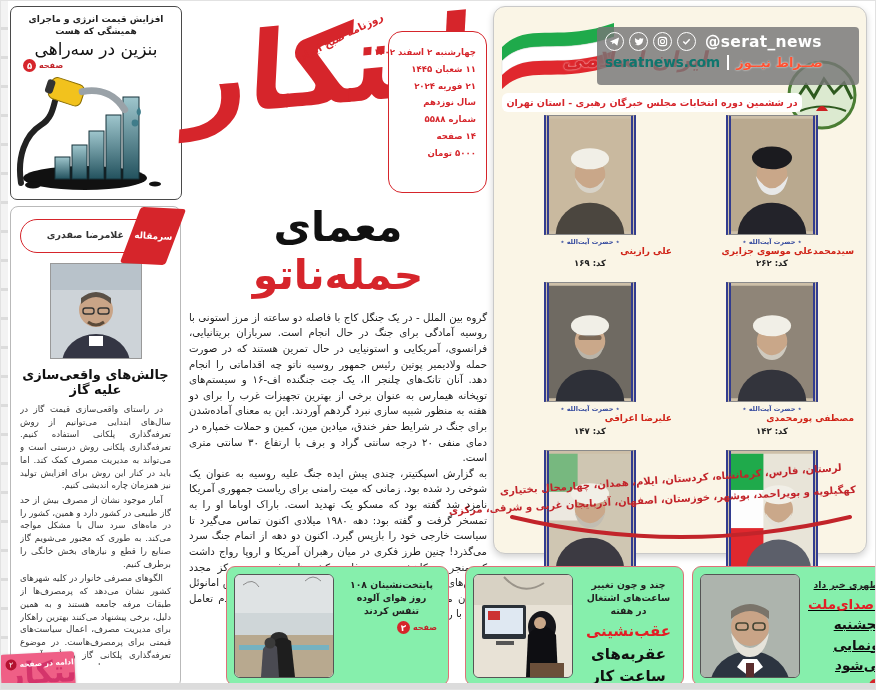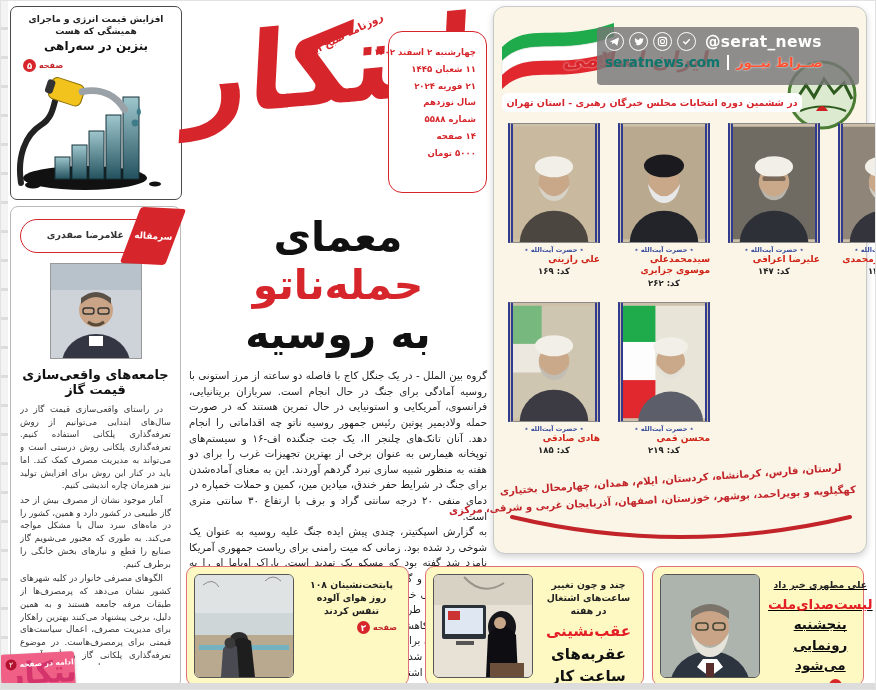--- a/index.html
+++ b/index.html
@@ -9,21 +9,21 @@
   .rtl{direction:rtl;}
   .red{color:#d6252b;}
 
   
   .edge-left{position:absolute;left:0;top:0;width:7px;height:690px;background:repeating-linear-gradient(180deg,#f3f3f3 0 26px,#dcdcdc 26px 29px);}
   .bottom-strip{position:absolute;left:0;bottom:0;width:876px;height:6px;background:#dcdcdc;}
 
   
   .tl-box{position:absolute;left:9px;top:5px;width:172px;height:194px;border:1.4px solid #4a4a4a;border-radius:7px;background:#fff;padding:6px 6px 0;}
   .tl-kicker{font-size:9px;font-weight:bold;color:#222;text-align:center;line-height:1.35;}
-  .tl-head{font-size:12px;font-weight:700;color:#111;text-align:center;margin-top:2px;letter-spacing:-.3px;}
+  .tl-head{font-size:17px;font-weight:400;color:#111;text-align:center;margin-top:2px;letter-spacing:-.3px;}
   .tl-badge{position:absolute;left:12px;top:52px;}
   .pbadge{display:inline-flex;align-items:center;gap:3px;direction:rtl;}
   .pbadge .w{font-size:8px;font-weight:bold;color:#c2242a;}
   .pbadge .num{width:13px;height:13px;border-radius:50%;background:#d6252b;color:#fff;font-size:8.5px;font-weight:bold;display:inline-flex;align-items:center;justify-content:center;}
   .tl-illu{position:absolute;left:4px;bottom:2px;}
 
   
   .masthead{position:absolute;left:183px;top:0;width:308px;height:198px;}
   .mh-title{position:absolute;left:2px;top:8px;width:250px;font-size:108px;font-weight:900;color:#d6252b;transform:rotate(-5deg) skewX(-8deg);letter-spacing:-6px;line-height:1.1;text-align:center;}
   .mh-sub{position:absolute;left:108px;top:30px;font-size:10.5px;font-weight:bold;color:#d6252b;transform:rotate(-27deg);white-space:nowrap;}
@@ -42,57 +42,57 @@
   .wm{position:absolute;left:103px;top:20px;width:262px;height:58px;background:rgba(118,118,118,.82);border-radius:4px;padding:5px 8px;color:#fff;z-index:9;}
   .wm-row1{display:flex;align-items:center;gap:5px;justify-content:flex-start;}
   .wm-ic{width:19px;height:19px;border:1.6px solid #fff;border-radius:50%;display:inline-flex;align-items:center;justify-content:center;}
   .wm-handle{font-size:15.5px;font-weight:bold;letter-spacing:.3px;margin-left:4px;}
   .wm-row2{display:flex;align-items:center;gap:7px;margin-top:3px;}
   .wm-site{font-size:13.5px;font-weight:bold;color:#0f766e;}
   .wm-bar{width:2px;height:15px;background:#fff;}
   .wm-brand{font-size:13px;font-weight:900;color:#ff5233;text-shadow:0 0 2px #fff;}
 
   
-  .cands{position:absolute;left:14px;top:116px;width:346px;display:grid;grid-template-columns:repeat(4,1fr);gap:14px 18px;direction:ltr;}
+  .cands{position:absolute;left:14px;top:108px;width:346px;display:grid;grid-template-columns:repeat(2,1fr);gap:14px 18px;direction:ltr;}
   .cand{text-align:center;}
   .frame{width:92px;height:120px;margin:0 auto;border:1px solid #8a8a8a;border-left:5px double #323c8f;border-right:5px double #323c8f;background:#cdbfa8;overflow:hidden;}
   .cap-t{font-size:6.5px;color:#3a4fa0;font-weight:bold;margin-top:3px;}
   .cap-orn{color:#3a4fa0;font-size:7px;}
   .cap-name{font-size:9px;font-weight:900;color:#d02418;line-height:1.25;direction:rtl;text-align:right;}
   .cap-code{font-size:8.5px;font-weight:900;color:#222;margin-top:1px;direction:rtl;}
 
   
   .prov{position:absolute;left:10px;top:462px;width:354px;height:80px;}
   .prov .l1{position:absolute;left:18px;top:4px;width:320px;text-align:center;font-size:10px;font-weight:900;color:#c2242a;transform:rotate(-4deg);direction:rtl;white-space:nowrap;}
   .prov .l2{position:absolute;left:2px;top:24px;width:350px;text-align:center;font-size:10px;font-weight:900;color:#c2242a;transform:rotate(-3deg);direction:rtl;white-space:nowrap;}
 
   
   .main-story{position:absolute;left:188px;top:200px;width:298px;}
   .ms-kicker{font-size:12px;font-weight:bold;color:#111;text-align:center;direction:rtl;}
-  .ms-head{font-size:41px;font-weight:900;color:#111;text-align:center;direction:rtl;line-height:1.18;letter-spacing:-1px;margin-top:12px;}
+  .ms-head{font-size:41px;font-weight:900;color:#111;text-align:center;direction:rtl;line-height:1.18;letter-spacing:-1px;margin-top:2px;}
   .ms-body{margin-top:10px;font-size:10.2px;line-height:1.53;color:#1d1d1d;text-align:justify;direction:rtl;}
   .ms-body p{margin:0;}
 
   
   .edit{position:absolute;left:9px;top:205px;width:171px;height:482px;border:1px solid #b9b9b9;border-radius:8px;background:#fff;padding:8px 9px 0;}
   .ed-cap{position:relative;height:34px;border:1.2px solid #d6252b;border-radius:17px;margin-top:4px;}
   .ed-author{position:absolute;right:46px;top:9px;font-size:9.5px;font-weight:bold;color:#333;direction:rtl;white-space:nowrap;}
   .ed-ribbon{position:absolute;right:-6px;top:-12px;width:46px;height:56px;background:#d6252b;transform:skewX(-18deg) rotate(3deg);border-radius:3px;display:flex;align-items:center;justify-content:center;}
   .ed-ribbon span{font-size:9px;font-weight:bold;color:#fff;transform:skewX(18deg);}
   .ed-photo{width:92px;height:96px;margin:10px auto 0;border:1px solid #999;overflow:hidden;background:#cfd4d8;}
   .ed-head{font-size:13px;font-weight:900;color:#111;text-align:center;direction:rtl;margin-top:8px;}
   .ed-body{margin-top:6px;height:262px;overflow:hidden;font-size:8.6px;line-height:1.48;color:#333;text-align:justify;direction:rtl;}
   .ed-body p{margin:0 0 2px;text-indent:8px;}
   .stamp{position:absolute;left:-10px;bottom:-6px;width:74px;height:40px;background:#ef5f86;transform:rotate(-3deg);overflow:hidden;border-radius:3px;box-shadow:0 1px 3px rgba(0,0,0,.25);}
   .stamp .big{position:absolute;right:-12px;top:2px;font-size:30px;font-weight:900;color:#c2185b;opacity:.6;}
   .stamp .lab{position:absolute;left:5px;top:5px;display:flex;align-items:center;gap:3px;direction:rtl;}
   .stamp .lab .w{font-size:7.5px;font-weight:bold;color:#fff;white-space:nowrap;}
 
   
-  .bbox{position:absolute;top:565px;height:120px;background:#fef9c3;border:1.3px solid #e07078;border-radius:9px;padding:7px;display:flex;gap:8px;}
+  .bbox{position:absolute;top:565px;height:120px;background:#86efac;border:1.3px solid #e07078;border-radius:9px;padding:7px;display:flex;gap:8px;margin-left:40px;}
   .bbox .photo{width:100px;height:104px;border:1px solid #555;border-radius:6px;overflow:hidden;flex:none;background:#d8d8d8;}
   .bbox .txt{flex:1;direction:rtl;text-align:center;padding-top:4px;}
   .b-kicker{font-size:9.3px;font-weight:bold;color:#222;line-height:1.4;}
   .b-head{font-size:15px;font-weight:900;line-height:1.5;margin-top:3px;color:#111;}
   .b-head .red{color:#e31e25;}
   .b-badge{margin-top:4px;display:flex;justify-content:flex-start;padding-right:4px;}
 </style>
 </head>
 <body>
 
@@ -309,21 +309,20 @@
       <svg width="354" height="34" viewBox="0 0 354 34" style="position:absolute;left:0;top:44px;">
         <path d="M8,4 Q177,44 346,4" stroke="#c2242a" stroke-width="4" fill="none" stroke-linecap="round"></path>
       </svg>
     </div>
   </div>
 
   <div class="main-story">
     <div class="ms-head">
       <span>معمای</span>
       <span class="red">حمله‌ناتو</span><br>
-      <span>به روسیه</span>
     </div>
     <div class="ms-body">
       <p>گروه بین الملل - در یک جنگل کاج با فاصله دو ساعته از مرز استونی با روسیه آمادگی برای جنگ در حال انجام است. سربازان بریتانیایی، فرانسوی، آمریکایی و استونیایی در حال تمرین هستند که در صورت حمله ولادیمیر پوتین رئیس جمهور روسیه ناتو چه اقداماتی را انجام دهد. آنان تانک‌های چلنجر II، یک جت جنگنده اف-۱۶ و سیستم‌های توپخانه هیمارس به عنوان برخی از بهترین تجهیزات غرب را برای دو هفته به منظور شبیه سازی نبرد گردهم آوردند. این به معنای آماده‌شدن برای جنگ در شرایط حفر خندق، میادین مین، کمین و حملات خمپاره در دمای منفی ۲۰ درجه سانتی گراد و برف با ارتفاع ۳۰ سانتی متری است.</p>
       <p>به گزارش اسپکتیتر، چندی پیش ایده جنگ علیه روسیه به عنوان یک شوخی رد شده بود. زمانی که میت رامنی برای ریاست جمهوری آمریکا نامزد شد گفته بود که مسکو یک تهدید است. باراک اوباما او را به تمسخر گرفت و گفته بود: دهه ۱۹۸۰ میلادی اکنون تماس می‌گیرد تا سیاست خارجی خود را بازپس گیرد. اکنون دو دهه از اتمام جنگ سرد می‌گذرد! چنین طرز فکری در میان رهبران آمریکا و اروپا رواج داشت که منجر به کاهش بودجه دفاعی کشورهای غربی و تمرکز مجدد ارتش‌های شان برای جنگ در خاورمیانه شد. تنها پنج سال پیش امانوئل مکرون مدعی شد که ناتو مرده مغزی است و گفت که عدم تعامل مجدد با روسیه اشتباهی بزرگ خواهد بود.</p>
     </div>
 
   </div>
 
   <div class="edit">
     <div class="ed-cap">
@@ -338,21 +337,21 @@
           <rect x="0" y="0" width="90" height="26" fill="#b8c2ca"></rect>
           <ellipse cx="45" cy="100" rx="34" ry="30" fill="#343644"></ellipse>
           <rect x="38" y="72" width="14" height="10" fill="#fff"></rect>
           <circle cx="45" cy="46" r="17" fill="#c9a487"></circle>
           <path d="M30,40 q15,-14 30,0 l0,-6 q-15,-12 -30,0Z" fill="#5a5046"></path>
           <rect x="32" y="44" width="11" height="6" rx="2.5" fill="none" stroke="#333" stroke-width="1.4"></rect>
           <rect x="47" y="44" width="11" height="6" rx="2.5" fill="none" stroke="#333" stroke-width="1.4"></rect>
           <path d="M37,58 q8,6 16,0" stroke="#5a4a3a" stroke-width="3" fill="none"></path>
         </svg>
     </div>
-    <div class="ed-head">جامعه‌های واقعی‌سازی قیمت گاز</div>
+    <div class="ed-head">چالش‌های واقعی‌سازی علیه گاز</div>
     <div class="ed-body">
       <p>در راستای واقعی‌سازی قیمت گاز در سال‌های ابتدایی می‌توانیم از روش تعرفه‌گذاری پلکانی استفاده کنیم. تعرفه‌گذاری پلکانی روش درستی است و می‌تواند به مدیریت مصرف کمک کند. اما باید در کنار این روش برای افزایش تولید نیز همزمان چاره اندیشی کنیم.</p>
       <p>آمار موجود نشان از مصرف بیش از حد گاز طبیعی در کشور دارد و همین، کشور را در ماه‌های سرد سال با مشکل مواجه می‌کند. به طوری که مجبور می‌شویم گاز صنایع را قطع و نیازهای بخش خانگی را برطرف کنیم.</p>
       <p>الگوهای مصرفی خانوار در کلیه شهرهای کشور نشان می‌دهد که پرمصرف‌ها از طبقات مرفه جامعه هستند و به همین دلیل، برخی پیشنهاد می‌کنند بهترین راهکار برای مدیریت مصرف، اعمال سیاست‌های قیمتی برای پرمصرف‌هاست. در موضوع تعرفه‌گذاری پلکانی گاز و تأثیر آن بر مدیریت مصرف، باید توجه کرد که در موضوع ناترازی مقطعی گاز که با آن مواجه هستیم، دو علت اساسی مطرح است، کمبود در حوزه تولید و عدم مصرف بهینه که این دو باعث شده است در این حوزه به مشکل بخوریم. سیاست گذاری‌ها در راستای حل مشکل ناترازی باید موازی با یکدیگر پیش بروند. لازم است چند اقدام مناسب را همزمان به کار بگیریم. بدین صورت که در بخش تولید باید به افزایش آن مبادرت کنیم و در این حوزه سرمایه گذاری داشته باشیم، که ایجاد امنیت سرمایه گذاری به نحوی که بخش خصوصی اعتماد کند و به سرمایه گذاری در حوزه تولید گاز بپردازد، کارساز خواهد بود و همچنین در حوزه مصرف، باید به سمت بهینه سازی برویم و مدیریت مصرف را در دستور کار داشته باشیم که یکی از سیاست‌ها در این زمینه می‌تواند واقعی‌سازی قیمت‌ها باشد.</p>
     </div>
     <div class="stamp">
       <span class="big">ابتکار</span>
       <span class="lab">
         <span class="w">ادامه در صفحه</span>
         <span class="num" style="width:11px;height:11px;border-radius:50%;background:#b3122f;color:#fff;font-size:7.5px;display:inline-flex;align-items:center;justify-content:center;">۲</span>

